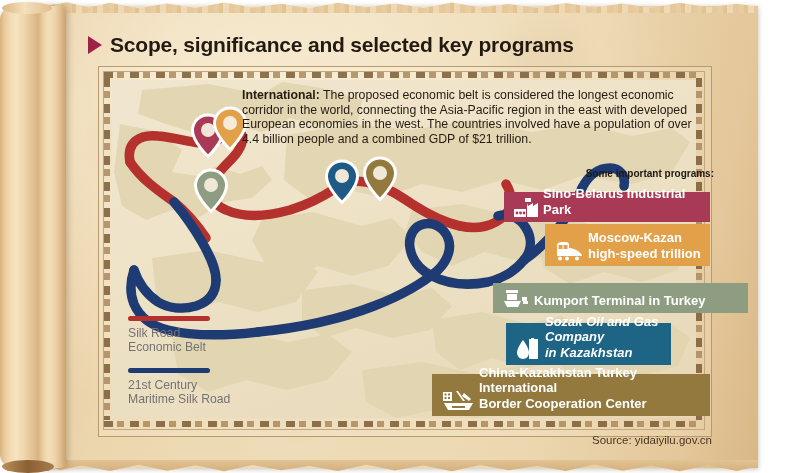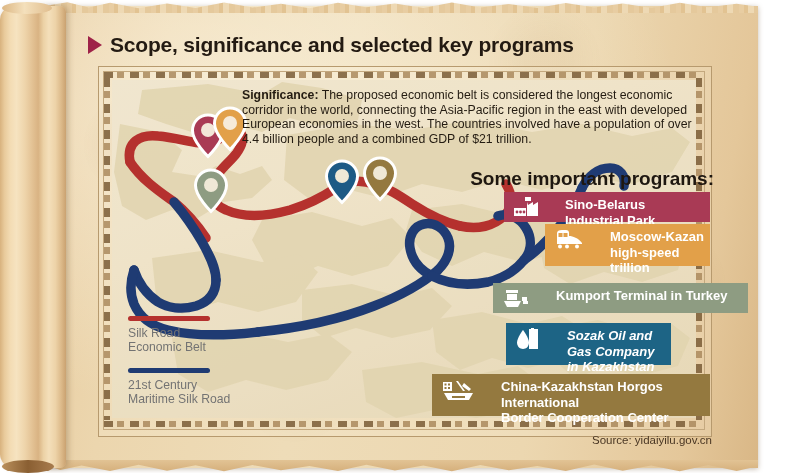--- a/index.html
+++ b/index.html
@@ -84,23 +84,23 @@
   .title-text{font-size:21px;font-weight:bold;color:#231a12;letter-spacing:-.2px;white-space:nowrap;}
 
   
   .sig{
     position:absolute;left:242px;top:88px;width:468px;
     font-size:12.3px;line-height:14.6px;color:#241c12;
   }
   .sig b{font-weight:bold;}
 
   
-  .prog-title{position:absolute;right:76px;top:168px;font-size:19px;font-weight:bold;color:#1e1710;}
+  .prog-title{position:absolute;right:76px;top:168px;font-size:10px;font-weight:bold;color:#1e1710;}
   .bar{
-    position:absolute;display:flex;align-items:flex-start;gap:27px;
+    position:absolute;display:flex;align-items:flex-end;gap:5px;
     color:#fff;font-weight:bold;box-sizing:border-box;
     padding:5px 4px 5px 10px;
   }
   .bar .lbl{font-size:13px;line-height:15.5px;}
   .bar .ico{flex:0 0 auto;display:block;}
   .b1{left:504px;top:192px;width:206px;height:30px;background:#a93a55;}
   .b2{left:545px;top:224px;width:165px;height:42px;background:#e2a049;}
   .b3{left:493px;top:283px;width:255px;height:30px;background:#8e9c82;}
   .b4{left:506px;top:323px;width:165px;height:42px;background:#1d6485;font-style:italic;}
   .b5{left:432px;top:374px;width:278px;height:42px;background:#94793f;}
@@ -196,21 +196,21 @@
       </g>
     </svg>
   </div>
 
   <div class="title-row">
     <span class="tri"></span>
     <span class="title-text">Scope, significance and selected key programs</span>
   </div>
 
   <div class="sig">
-    <b>Significance:</b><span> The proposed economic belt is considered the longest economic corridor in the world, connecting the Asia-Pacific region in the east with developed European economies in the west. The countries involved have a population of over 4.4 billion people and a combined GDP of $21 trillion.</span>
+    <b>International:</b><span> The proposed economic belt is considered the longest economic corridor in the world, connecting the Asia-Pacific region in the east with developed European economies in the west. The countries involved have a population of over 4.4 billion people and a combined GDP of $21 trillion.</span>
   </div>
 
   <div class="prog-title">Some important programs:</div>
 
   <div class="bar b1">
     <svg class="ico" width="24" height="19" viewBox="0 0 24 19">
       <path fill="#fff" d="M13 5 L13 19 L24 19 L24 5 L19 8 L19 5 L14 8 Z M11 0 L17 0 L17 4 L11 4 Z"></path>
       <rect x="0" y="11" width="12" height="8" fill="#fff"></rect>
       <circle cx="3" cy="15" r="1.4" fill="#a93a55"></circle>
         <circle cx="6.5" cy="15" r="1.4" fill="#a93a55"></circle>
@@ -263,21 +263,21 @@
       <rect x="2.5" y="4.5" width="2" height="2" fill="#94793f"></rect>
         <rect x="6" y="4.5" width="2" height="2" fill="#94793f"></rect>
       <rect x="2.5" y="8" width="2" height="2" fill="#94793f"></rect>
         <rect x="6" y="8" width="2" height="2" fill="#94793f"></rect>
       <path fill="#fff" d="M14 2 L16 2 L23 12 L21 12 Z"></path>
       <path fill="#fff" d="M22 4 L29 10 L27 12 L20 7 Z"></path>
       <path fill="#fff" d="M2 14 L31 14 L27 21 L6 21 Z"></path>
       <rect x="10" y="17" width="13" height="2" fill="#94793f"></rect>
     </svg>
     <span class="lbl">
-      <span>China-Kazakhstan Horgos International</span><br>
+      <span>China-Kazakhstan Turkey International</span><br>
       <span>Border Cooperation Center</span>
     </span>
   </div>
 
   <div class="legend">
     <div class="lg-bar lg-red"></div>
     <div class="lg-txt">
       <span>Silk Road</span><br>
       <span>Economic Belt</span>
     </div>

